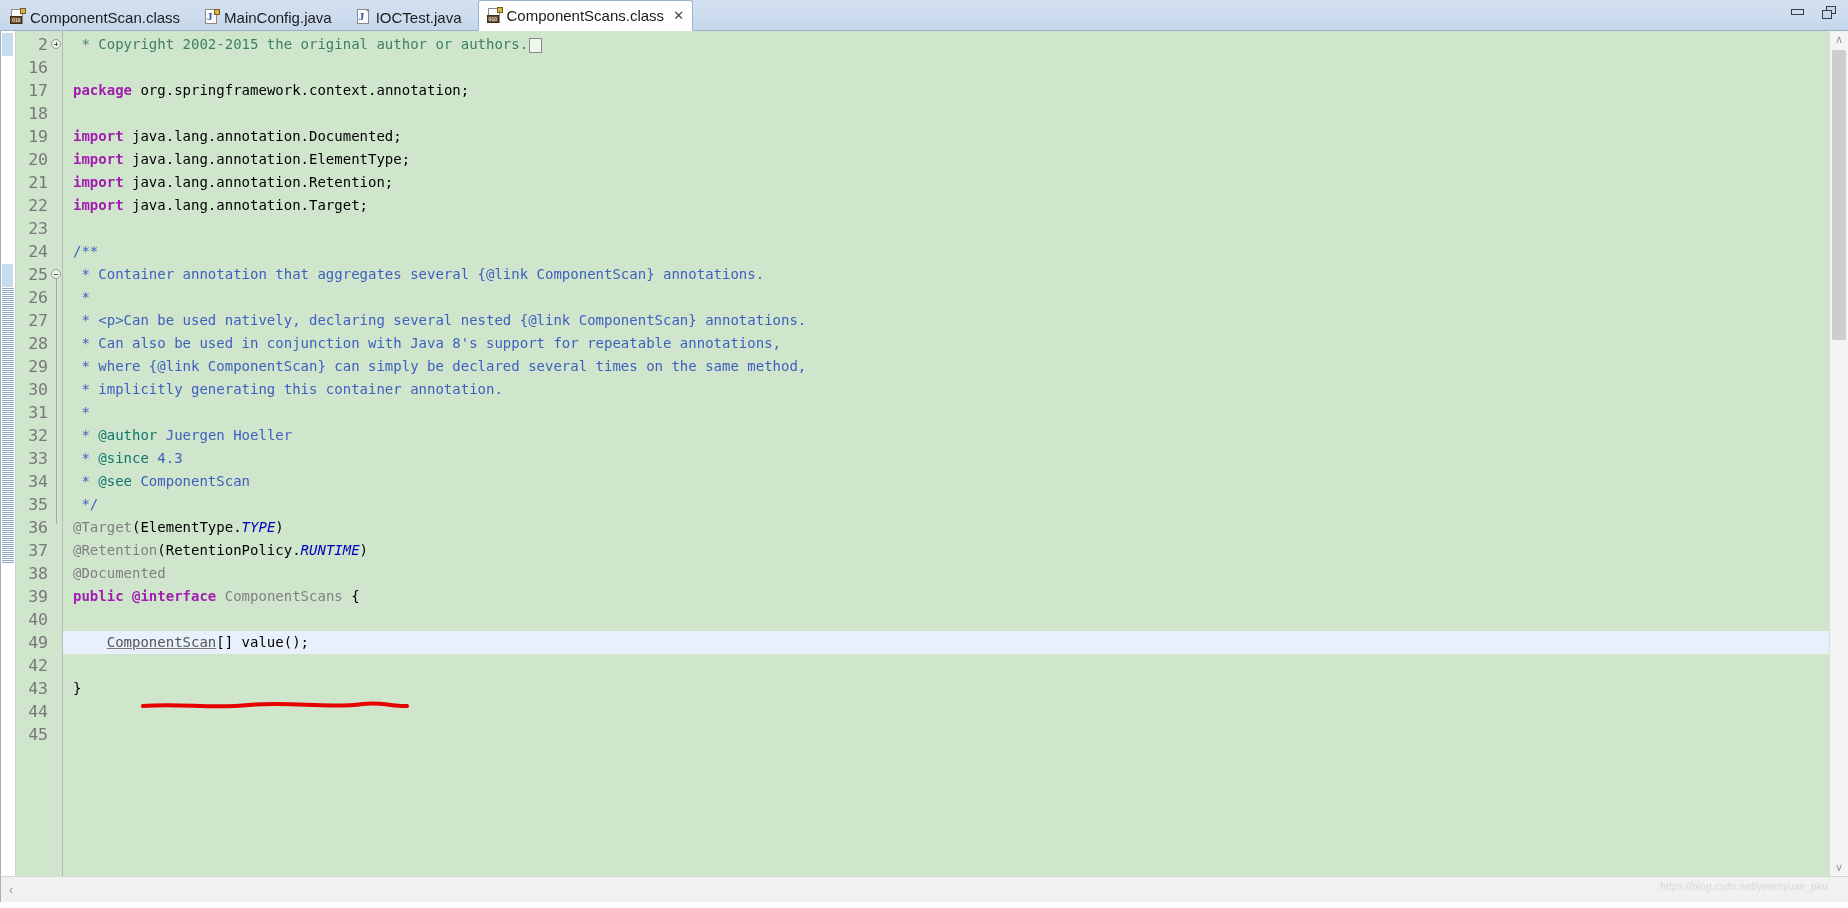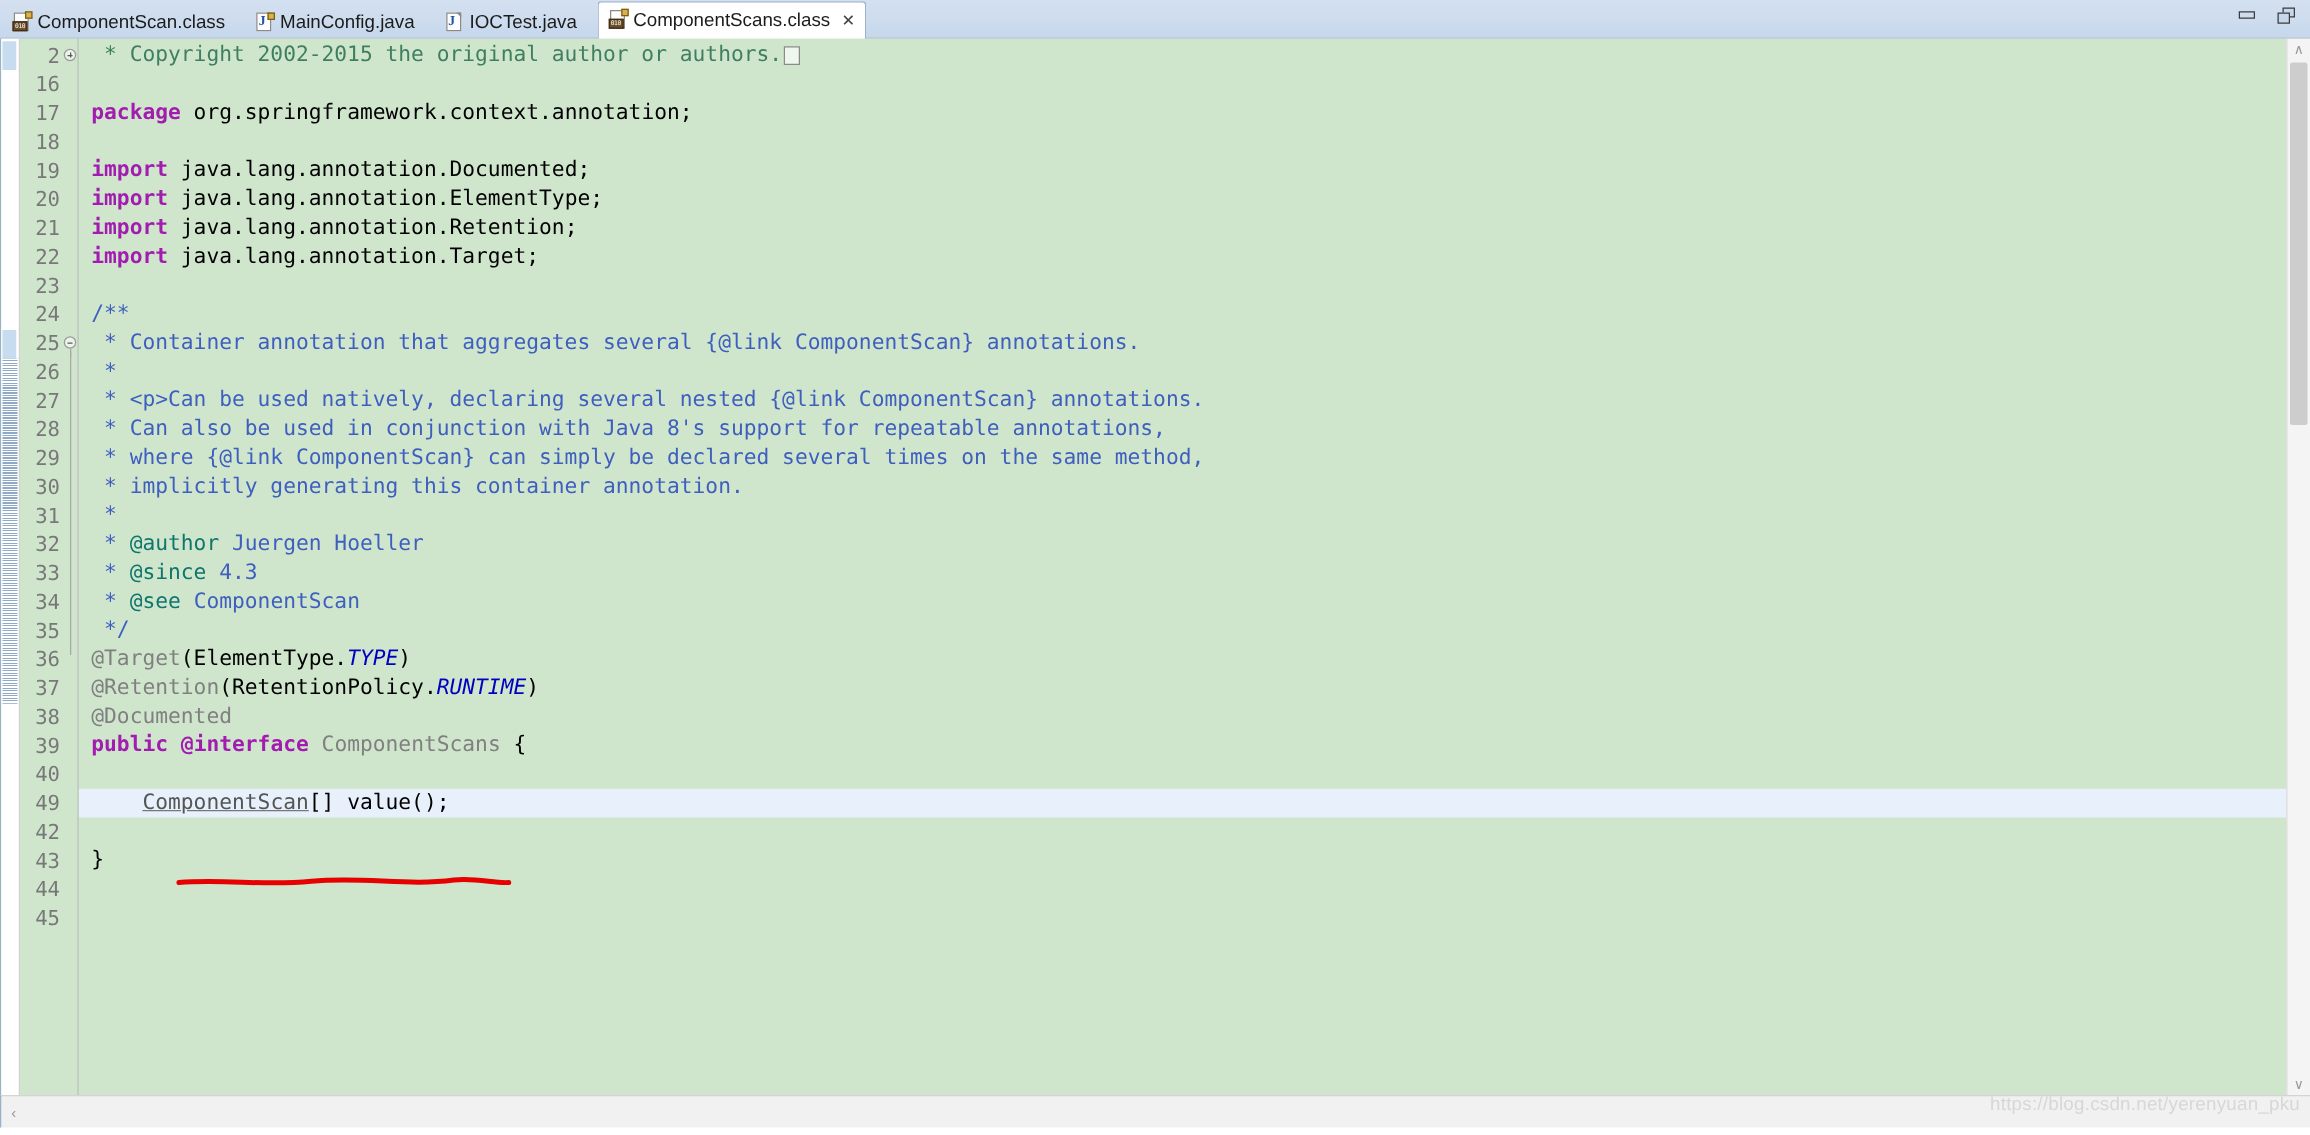--- a/index.html
+++ b/index.html
@@ -22,21 +22,21 @@
     box-sizing: border-box;
   }
 
   
   .tabbar {
     position: relative;
     height: 31px;
     background: linear-gradient(to bottom, #d3e0f0 0%, #cddcee 55%, #c6d7ec 100%);
     border-bottom: 1px solid #9cb0c8;
     display: flex;
-    align-items: center;
+    align-items: flex-end;
     padding-left: 2px;
     box-sizing: border-box;
   }
   .tab {
     display: flex;
     align-items: center;
     height: 26px;
     padding: 0 14px 0 8px;
     margin-right: 2px;
     font-size: 15px;
@@ -249,21 +249,21 @@
     flex: 1 1 auto;
     position: relative;
     background: #cfe6cd;
     overflow: hidden;
     padding-top: 2px;
   }
   .cl {
     height: 23px;
     line-height: 23px;
     font-family: "DejaVu Sans Mono", monospace;
-    font-size: 17px;
+    font-size: 14px;
     white-space: pre;
     padding-left: 10px;
     color: #000000;
     position: relative;
   }
   .cl.current {
     background: #e8f0fb;
   }
 
   
@@ -324,23 +324,23 @@
   .hscroll .hthumb {
     position: absolute;
     left: 20px; top: 4px;
     height: 17px;
     width: 1100px;
     background: #f1f1f1;
   }
 
   .watermark {
     position: absolute;
-    right: 8px;
+    right: 20px;
     bottom: 16px;
-    font-size: 15px;
+    font-size: 10px;
     color: #d7d7d7;
     letter-spacing: 0.2px;
     font-family: "Liberation Sans", sans-serif;
     pointer-events: none;
     white-space: nowrap;
   }
 </style>
 </head>
 <body>
 

